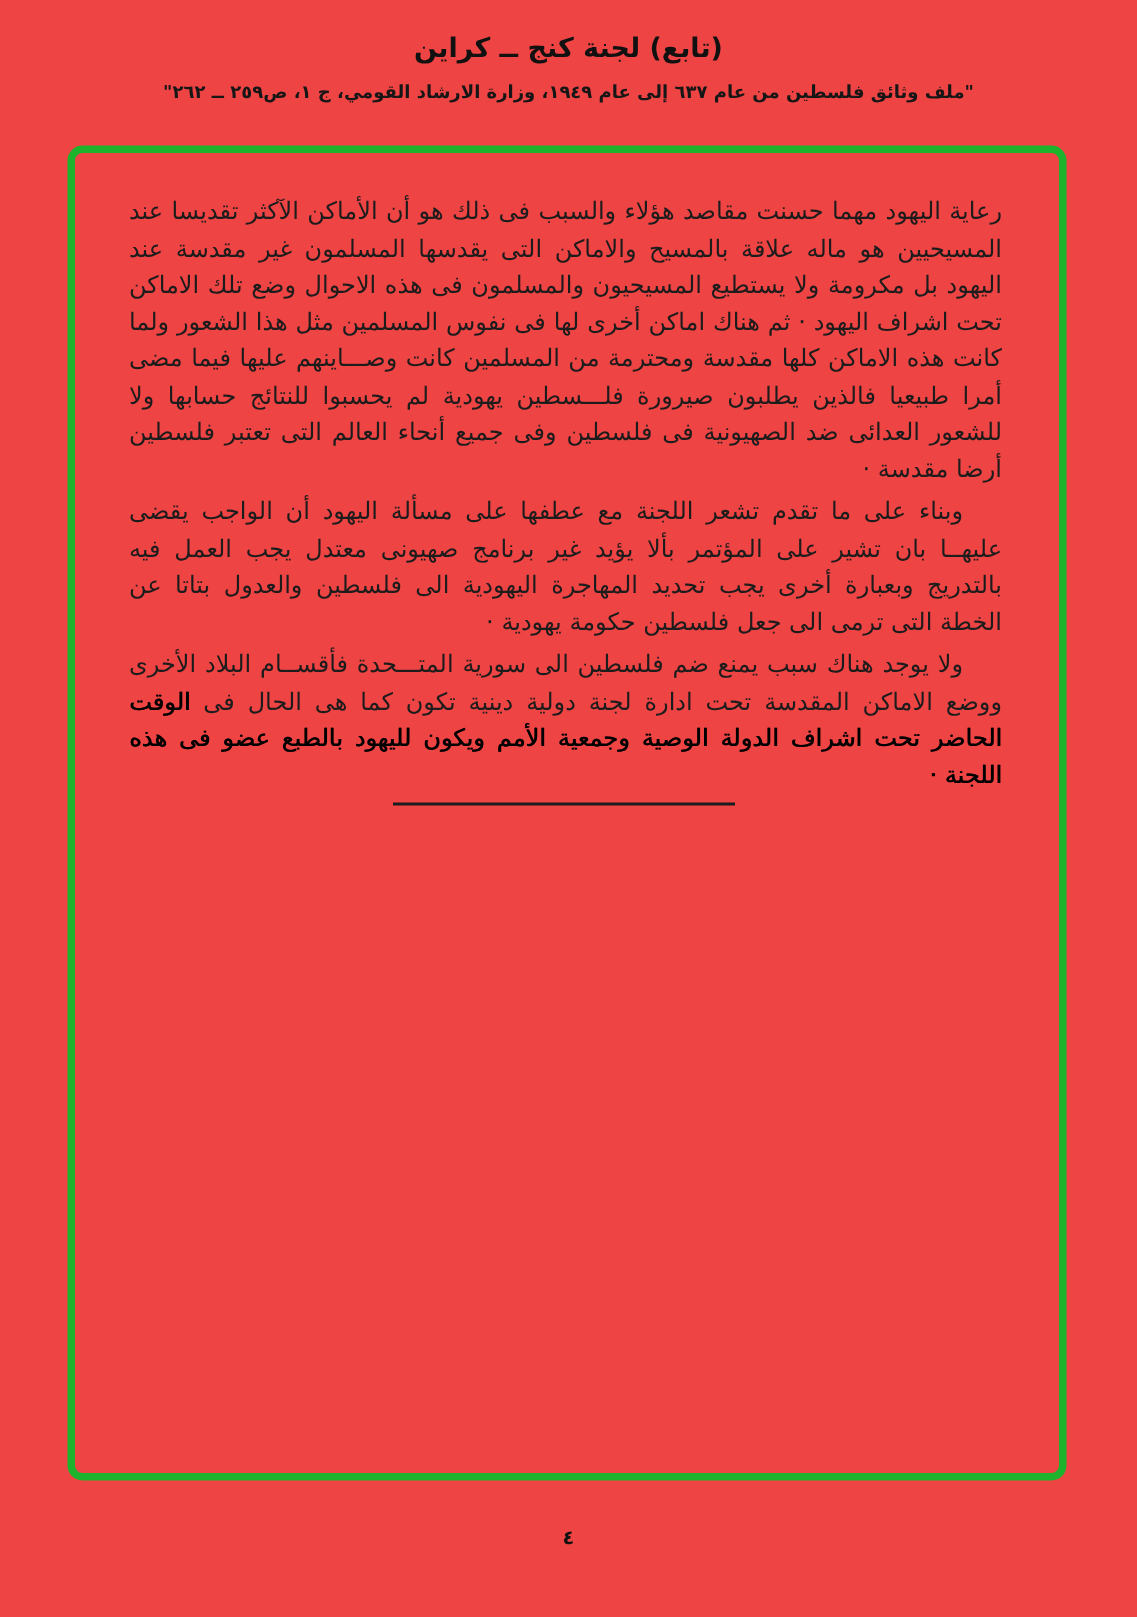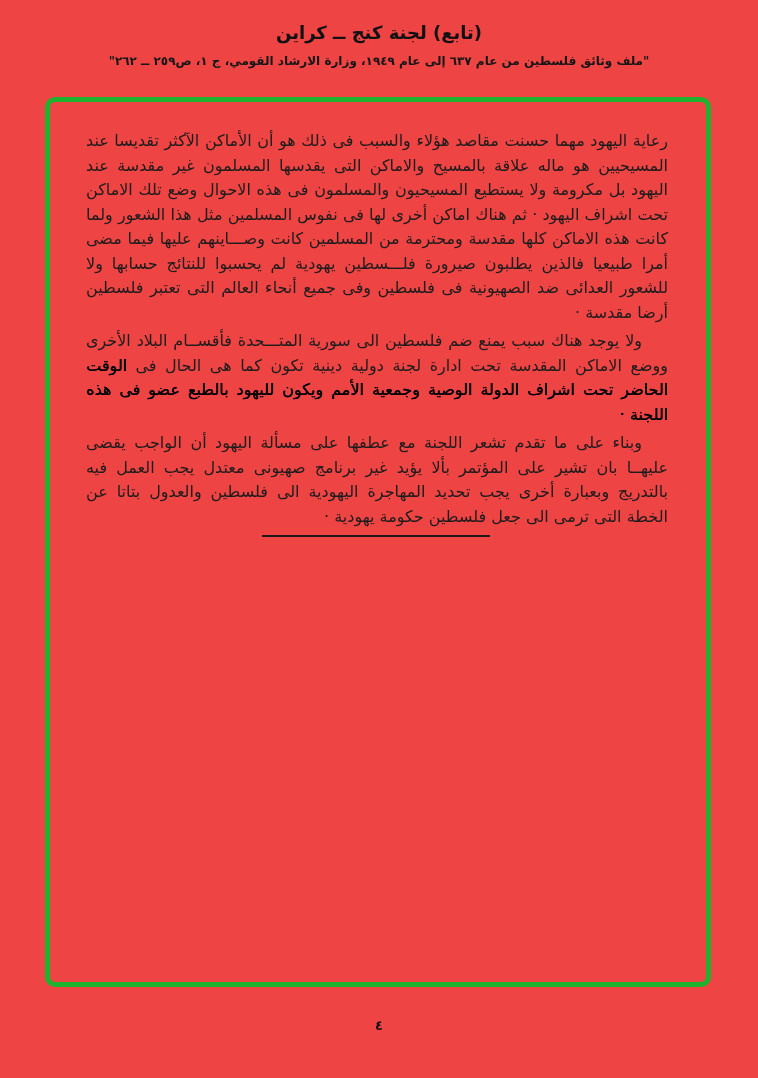--- a/index.html
+++ b/index.html
@@ -96,21 +96,21 @@
 <div class="page">
 
   <div class="doc-title">(تابع) لجنة كنج ــ كراين</div>
 
   <div class="doc-citation">"ملف وثائق فلسطين من عام ٦٣٧ إلى عام ١٩٤٩، وزارة الارشاد القومي، ج ١، ص٢٥٩ ــ ٢٦٢"</div>
 
   <div class="doc-frame" style="border-color: rgb(30, 179, 45);"></div>
 
   <div class="doc-body" dir="rtl" style="color: rgb(28, 28, 28);">
       <p class=""><span>رعاية اليهود مهما حسنت مقاصد هؤلاء والسبب فى ذلك هو أن الأماكن الآكثر تقديسا عند المسيحيين هو ماله علاقة بالمسيح والاماكن التى يقدسها المسلمون غير مقدسة عند اليهود بل مكرومة ولا يستطيع المسيحيون والمسلمون فى هذه الاحوال وضع تلك الاماكن تحت اشراف اليهود · ثم هناك اماكن أخرى لها فى نفوس المسلمين مثل هذا الشعور ولما كانت هذه الاماكن كلها مقدسة ومحترمة من المسلمين كانت وصـــاينهم عليها فيما مضى أمرا طبيعيا فالذين يطلبون صيرورة فلـــسطين يهودية لم يحسبوا للنتائج حسابها ولا للشعور العدائى ضد الصهيونية فى فلسطين وفى جميع أنحاء العالم التى تعتبر فلسطين أرضا مقدسة ·</span></p>
+      <p class="indent"><span>وبناء على ما تقدم تشعر اللجنة مع عطفها على مسألة اليهود أن الواجب يقضى عليهــا بان تشير على المؤتمر بألا يؤيد غير برنامج صهيونى معتدل يجب العمل فيه بالتدريج وبعبارة أخرى يجب تحديد المهاجرة اليهودية الى فلسطين والعدول بتاتا عن الخطة التى ترمى الى جعل فلسطين حكومة يهودية ·</span></p>
       <p class="indent"><span>ولا يوجد هناك سبب يمنع ضم فلسطين الى سورية المتـــحدة فأقســام البلاد الأخرى ووضع الاماكن المقدسة تحت ادارة لجنة دولية دينية تكون كما هى الحال فى </span><span class="heavy">الوقت الحاضر تحت اشراف الدولة الوصية وجمعية الأمم ويكون لليهود بالطبع عضو فى هذه اللجنة ·</span></p>
-      <p class="indent"><span>وبناء على ما تقدم تشعر اللجنة مع عطفها على مسألة اليهود أن الواجب يقضى عليهــا بان تشير على المؤتمر بألا يؤيد غير برنامج صهيونى معتدل يجب العمل فيه بالتدريج وبعبارة أخرى يجب تحديد المهاجرة اليهودية الى فلسطين والعدول بتاتا عن الخطة التى ترمى الى جعل فلسطين حكومة يهودية ·</span></p>
     </div>
 
   <div class="section-divider"></div>
 
   <div class="page-number">٤</div>
 
 </div>
 
 </body></html>

